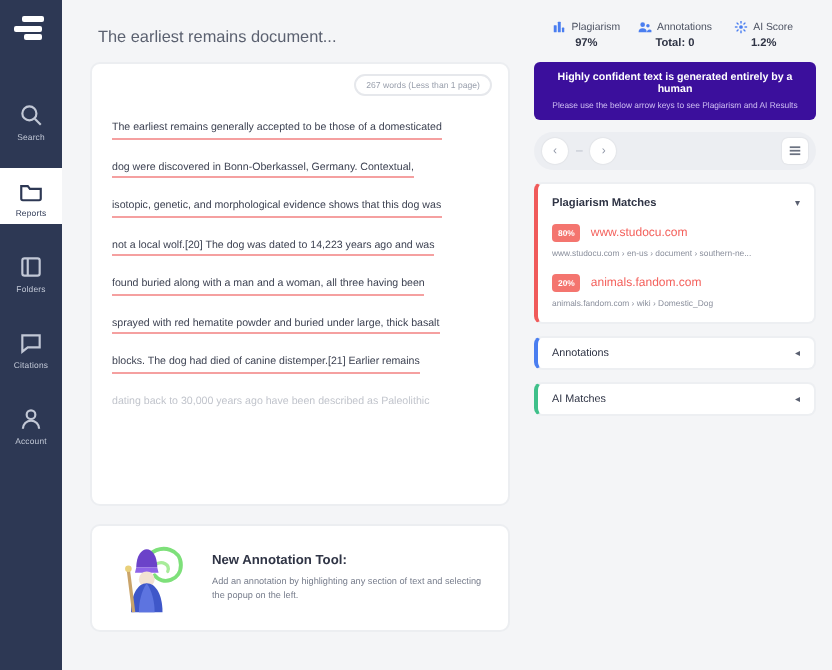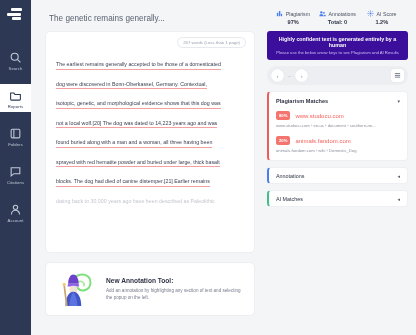--- a/index.html
+++ b/index.html
@@ -246,21 +246,21 @@
             <path d="M4.5 21a7.5 7.5 0 0 1 15 0"></path>
         </svg>
       </span>
       <span class="lbl">Account</span>
     </div>
   </div>
 
   <div class="main">
 
     <div class="doc-col">
-      <div class="doc-title">The genetic remains generally...</div>
+      <div class="doc-title">The earliest remains document...</div>
 
       <div class="doc-card">
         <div class="wordcount">267 words (Less than 1 page)</div>
 
         <div class="doc-body doc-lines-wrap">
           <div class="doc-line"><span class="u">The earliest remains generally accepted to be those of a domesticated</span></div>
           <div class="doc-line"><span class="u">dog were discovered in Bonn-Oberkassel, Germany. Contextual,</span></div>
           <div class="doc-line"><span class="u">isotopic, genetic, and morphological evidence shows that this dog was</span></div>
           <div class="doc-line"><span class="u">not a local wolf.[20] The dog was dated to 14,223 years ago and was</span></div>
           <div class="doc-line"><span class="u">found buried along with a man and a woman, all three having been</span></div>

